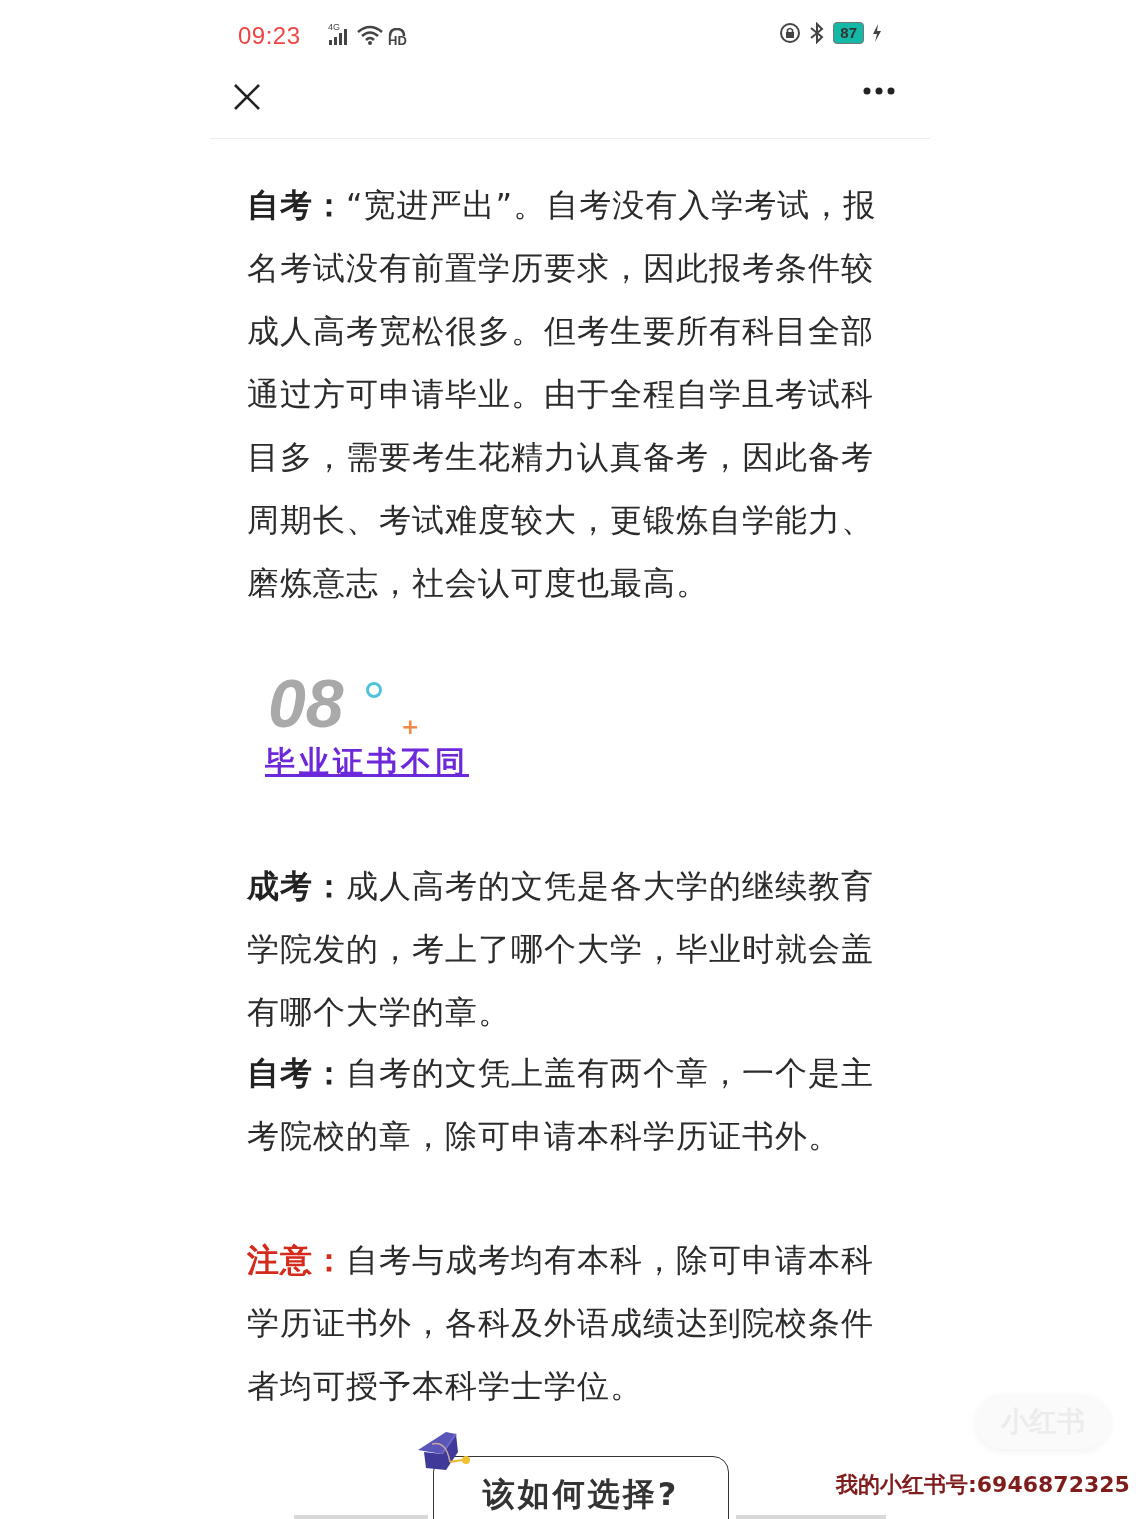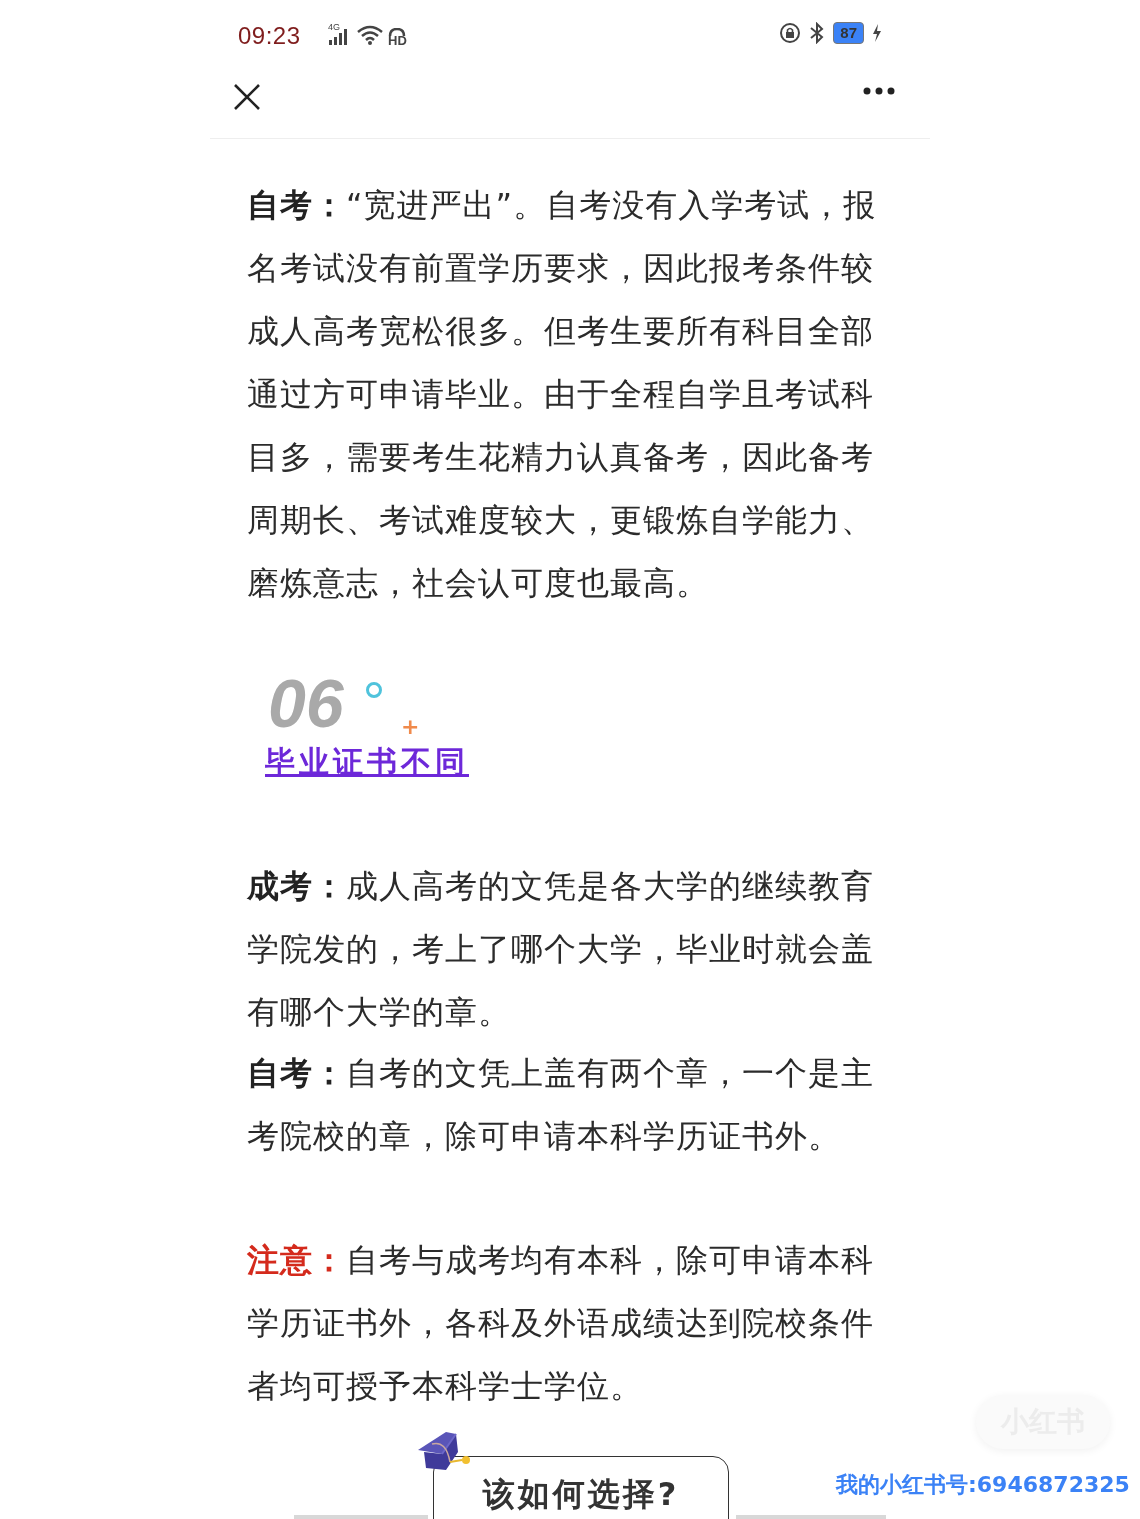--- a/index.html
+++ b/index.html
@@ -1,41 +1,41 @@
 <!DOCTYPE html>
 <html><head>
 <meta charset="utf-8">
 <style>
   html, body { margin:0; padding:0; }
   body { width:1140px; height:1519px; background:#ffffff; position:relative; overflow:hidden;
          font-family:"DejaVu Sans","Liberation Sans",sans-serif; color:#222; }
   .statusbar { position:absolute; left:210px; top:18px; width:700px; height:38px; }
-  .sb-time { position:absolute; left:28px; top:4px; font-size:24px; color:#7f1d1d; font-family:"Liberation Sans",sans-serif; letter-spacing:0.5px; }
+  .sb-time { position:absolute; left:28px; top:4px; font-size:24px; color:#ef4444; font-family:"Liberation Sans",sans-serif; letter-spacing:0.5px; }
   .sb-left-icons { position:absolute; left:96px; top:6px; display:flex; align-items:flex-end; gap:4px; }
   .sb-right { position:absolute; right:0; top:4px; display:flex; align-items:center; gap:8px; }
-  .battery { display:inline-block; border:1.5px solid #777; border-radius:4px; background:#3b82f6;
+  .battery { display:inline-block; border:1.5px solid #777; border-radius:4px; background:#14b8a6;
              font-size:15px; font-weight:bold; color:#333; padding:0 6px; line-height:20px; font-family:"Liberation Sans",sans-serif; }
   .navbar { position:absolute; left:210px; top:60px; width:720px; height:78px; border-bottom:1px solid #eee; }
   .nav-close { position:absolute; left:22px; top:22px; width:30px; height:30px; cursor:pointer; }
   .nav-title { position:absolute; left:0; right:0; top:18px; text-align:center; font-size:30px; font-weight:bold; color:#222; }
   .nav-more { position:absolute; right:34px; top:26px; cursor:pointer; }
   .para { position:absolute; left:247px; width:650px; font-size:32px; line-height:63px; color:#2b2b2b; letter-spacing:1px; }
   .lead { font-weight:bold; color:#222; }
   .lead.red { color:#d42a1c; }
   .sec-num { position:absolute; left:268px; top:664px; font-size:68px; font-weight:bold; font-style:italic; color:#a9a9a9; font-family:"Liberation Sans",sans-serif; }
   .sec-dot { position:absolute; left:366px; top:682px; width:10px; height:10px; border:3px solid #4fc3dc; border-radius:50%; }
   .sec-plus { position:absolute; left:401px; top:716px; font-size:22px; font-weight:bold; color:#f08a4b; line-height:22px; }
   .sec-title { position:absolute; left:265px; top:742px; font-size:30px; font-weight:bold; color:#6d28d9; letter-spacing:4px;text-decoration:underline; }
   .choose-box { position:absolute; left:433px; top:1456px; width:294px; height:80px; border:1.5px solid #333; border-radius:16px; background:#fff; }
   .choose-text { position:absolute; left:0; right:0; top:16px; text-align:center; font-size:32px; font-weight:bold; color:#333; letter-spacing:3px; }
   .cap { position:absolute; left:416px; top:1430px; }
   .bottom-bar { position:absolute; top:1515px; height:4px; background:#d8d8d8; }
   .wm-logo { position:absolute; left:976px; top:1395px; width:134px; height:54px; border-radius:27px; background:#fafafa;
              box-shadow:0 2px 8px rgba(0,0,0,0.06); text-align:center; line-height:54px; font-size:28px; font-weight:bold; color:#ececec; }
-  .wm-text { position:absolute; left:836px; top:1470px; font-size:22px; color:#3b82f6; font-weight:bold; }
+  .wm-text { position:absolute; left:836px; top:1470px; font-size:22px; color:#7f1d1d; font-weight:bold; }
 </style>
 </head>
 <body>
 
 <div class="statusbar">
   <span class="sb-time">09:23</span>
   <div class="sb-left-icons" style="left:96px;margin-left:22px;">
     <span style="position:relative;display:inline-block;width:24px;height:20px;">
       <span style="position:absolute;left:0;top:-4px;font-size:9px;color:#444;font-family:'Liberation Sans',sans-serif;">4G</span>
       <svg width="24" height="20" viewBox="0 0 24 20" style="position:absolute;left:0;top:0;">
@@ -83,21 +83,21 @@
       <circle cx="17" cy="5" r="3.5" fill="#222"></circle>
       <circle cx="29" cy="5" r="3.5" fill="#222"></circle>
   </svg>
 </div>
 
 <div class="para" style="top:174px;">
   <span class="lead">自考：</span><span>“宽进严出”。自考没有入学考试，报名考试没有前置学历要求，因此报考条件较成人高考宽松很多。但考生要所有科目全部通过方可申请毕业。由于全程自学且考试科目多，需要考生花精力认真备考，因此备考周期长、考试难度较大，更锻炼自学能力、磨炼意志，社会认可度也最高。</span>
 </div>
 
 <div>
-  <span class="sec-num">06</span>
+  <span class="sec-num">08</span>
   <span class="sec-dot"></span>
   <span class="sec-plus">+</span>
   <span class="sec-title">毕业证书不同</span>
 </div>
 
 <div class="para" style="top:855px;">
   <span class="lead">成考：</span><span>成人高考的文凭是各大学的继续教育学院发的，考上了哪个大学，毕业时就会盖有哪个大学的章。</span>
 </div>
 
 <div class="para" style="top:1042px;">

